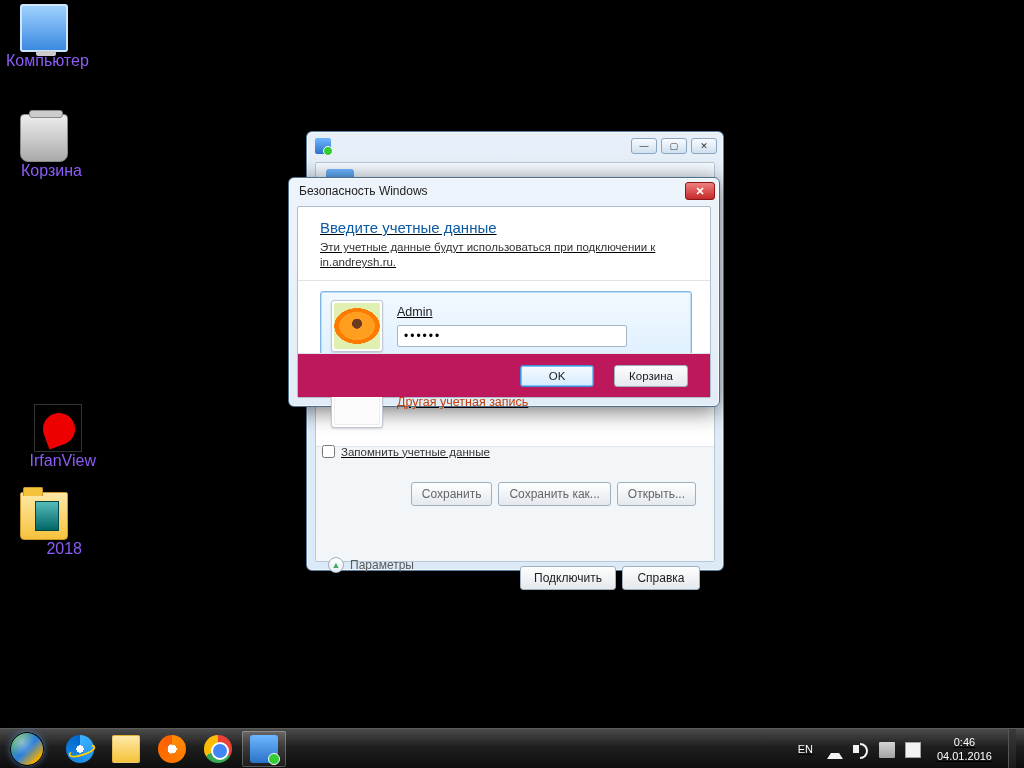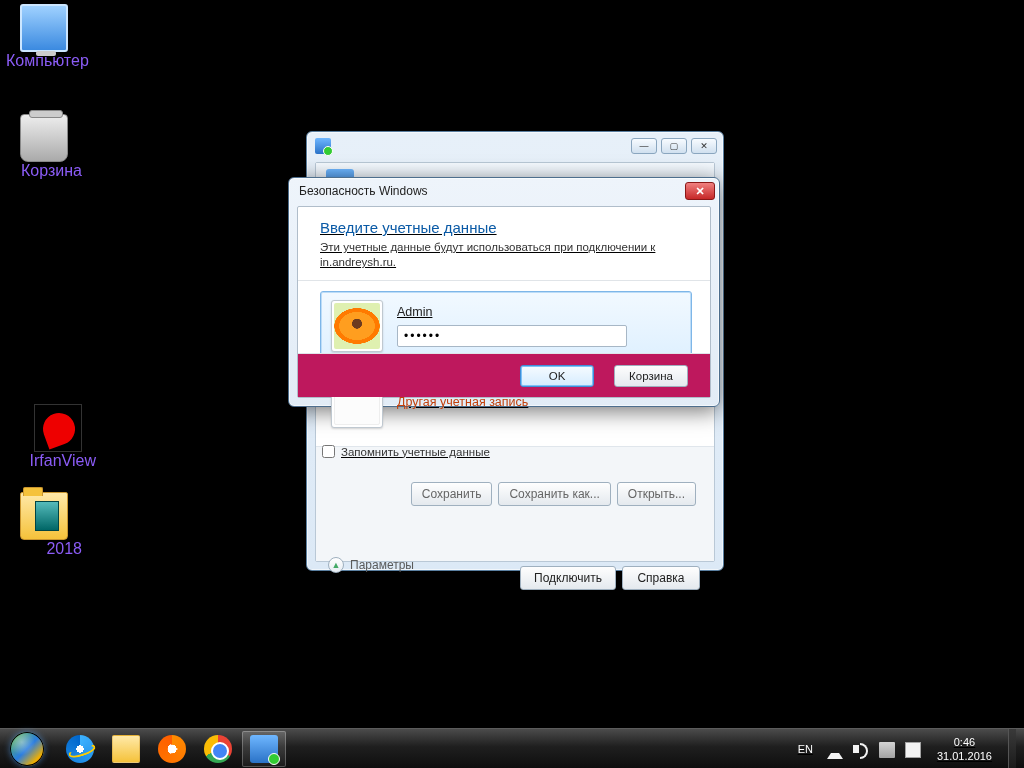--- a/index.html
+++ b/index.html
@@ -229,17 +229,17 @@
       </div>
   </div>
   <div class="tray">
     <span class="lang">EN</span>
     <div class="tico tico-up"></div>
     <div class="tico tico-vol"></div>
     <div class="tico tico-net"></div>
     <div class="tico tico-flag"></div>
     <div class="clock">
       <div>0:46</div>
-      <div>31.01.2016</div>
+      <div>04.01.2016</div>
     </div>
     <div class="showdt"></div>
   </div>
 </div>
 
 </body></html>

